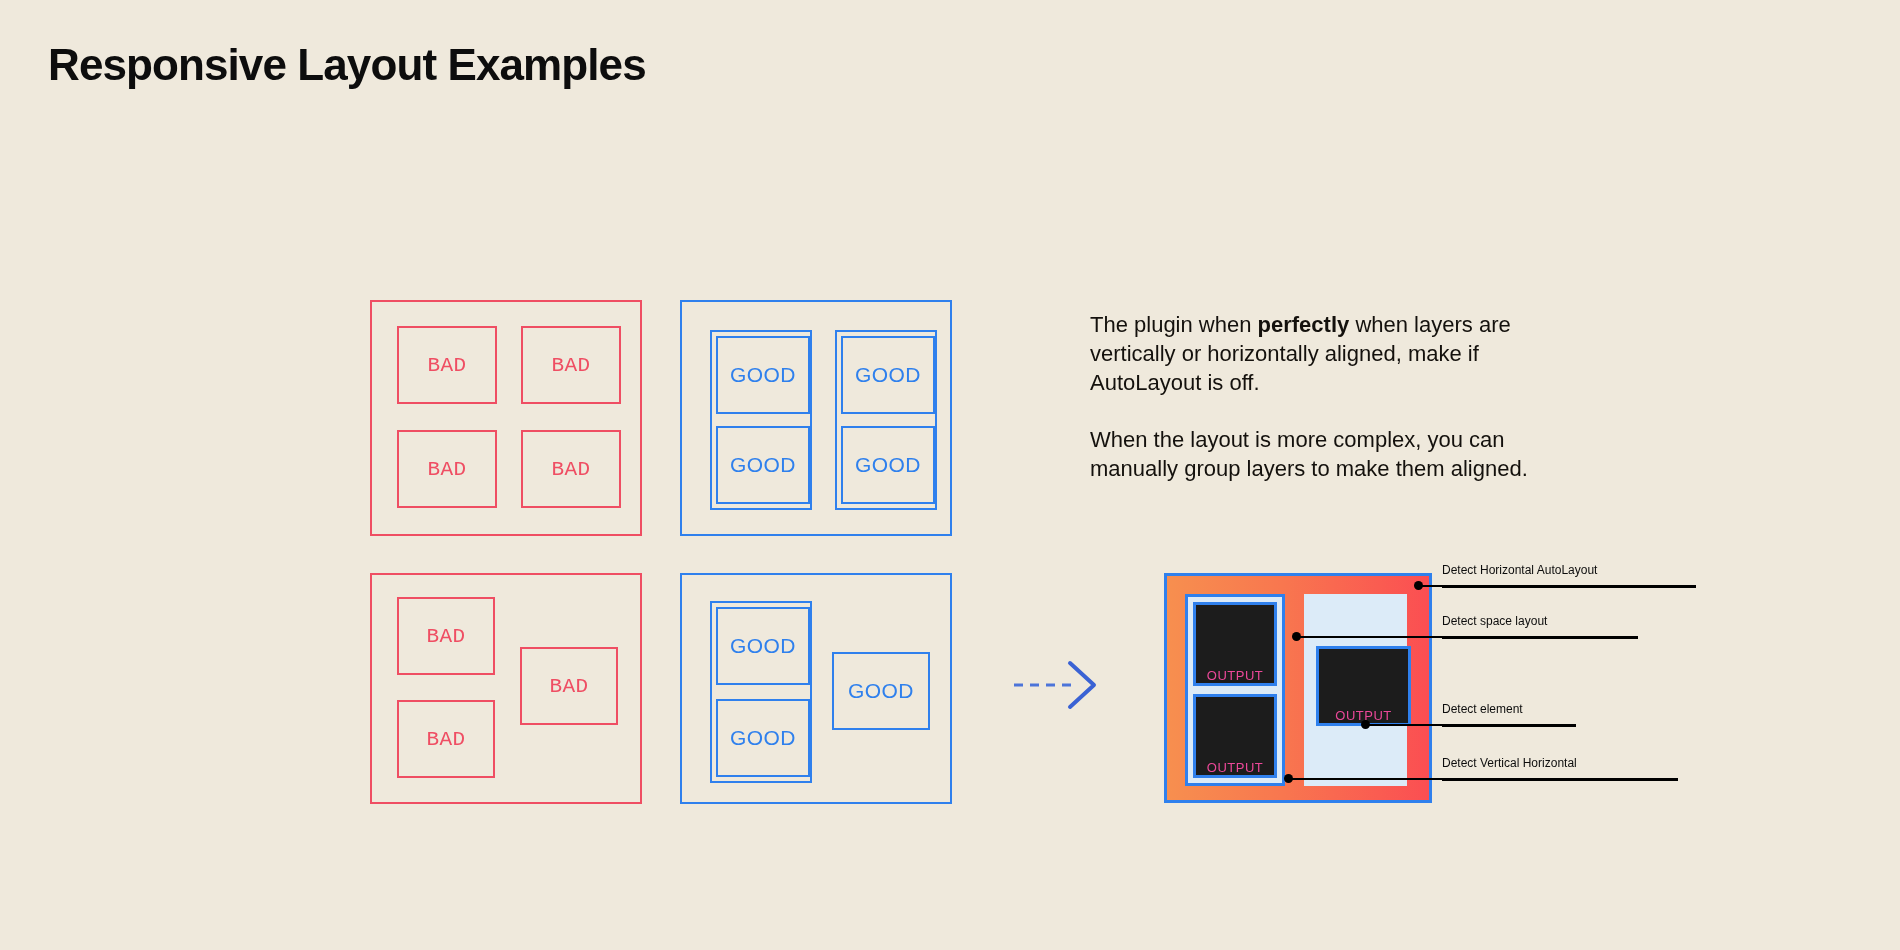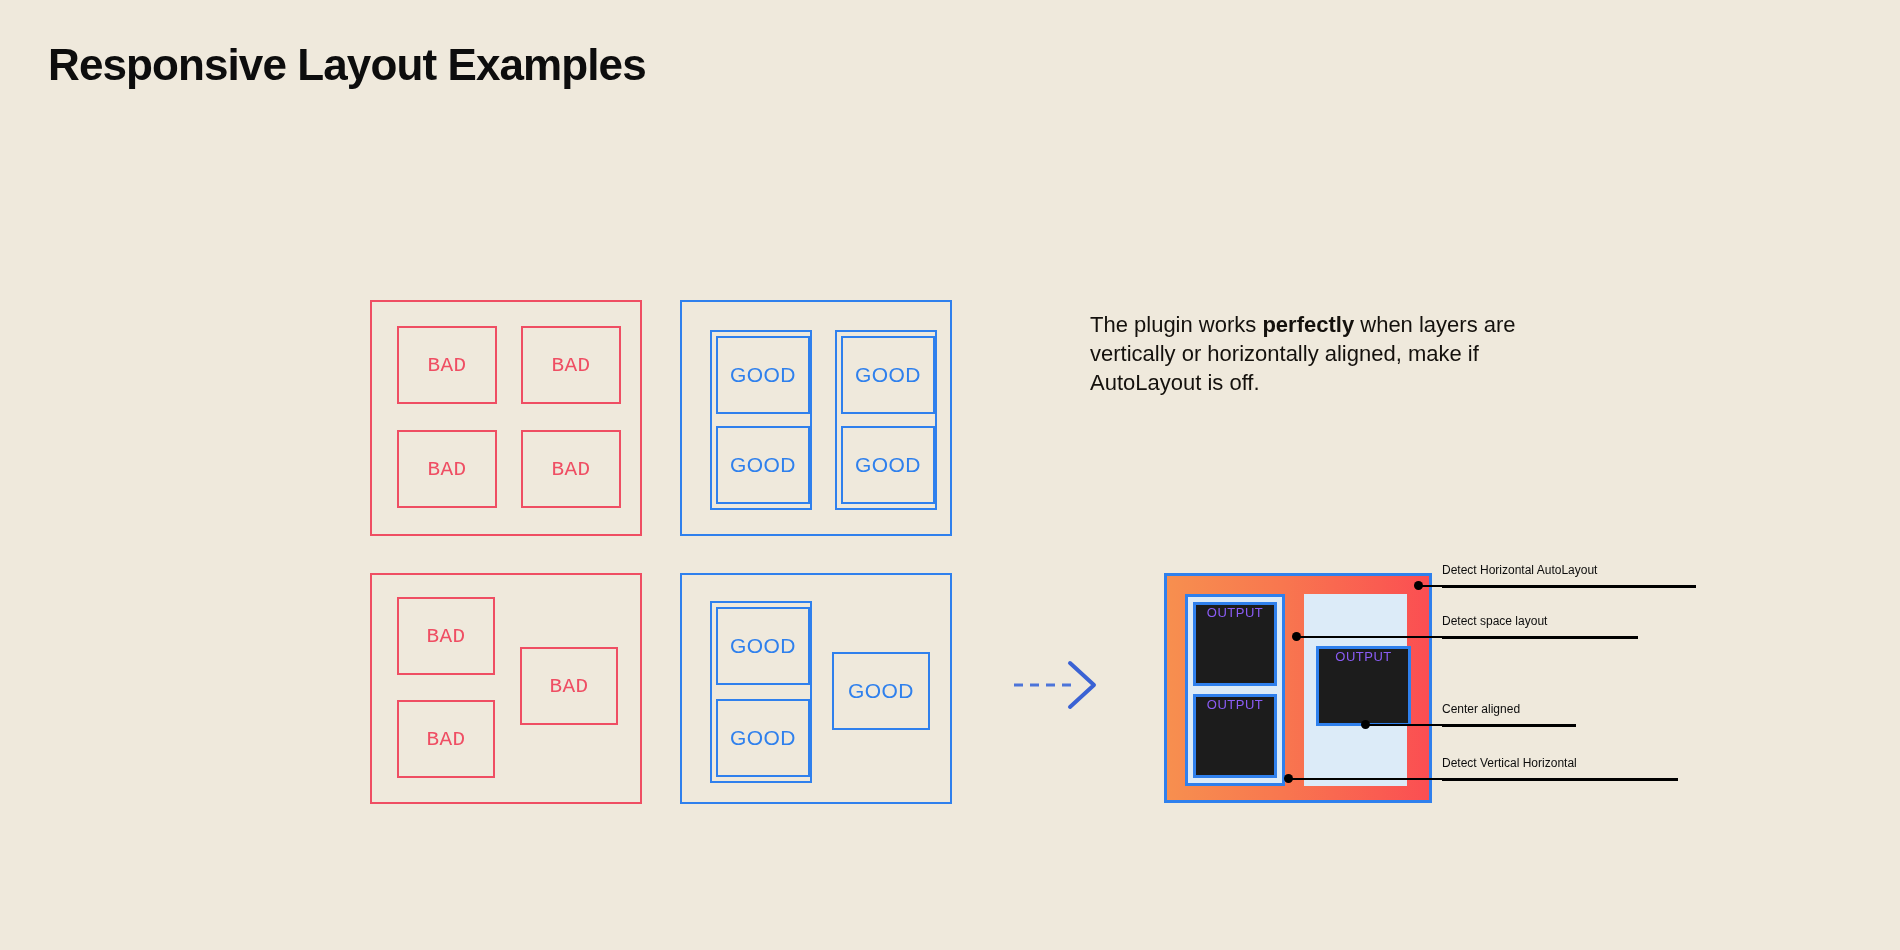--- a/index.html
+++ b/index.html
@@ -59,22 +59,22 @@
     position: absolute;
     background: #DCEBF8;
     border: 3px solid #2F80ED;
     display: flex; flex-direction: column; justify-content: space-between;
     padding: 5px;
   }
   .ob-panel { position: absolute; background: #DCEBF8; }
   .ob-box {
     background: #1C1C1C;
     border: 3px solid #2F80ED;
-    display: flex; align-items: flex-start; justify-content: center;
-    color: #8b5cf6; font-size: 13px; letter-spacing: 0.5px;
+    display: flex; align-items: flex-end; justify-content: center;
+    color: #ec4899; font-size: 13px; letter-spacing: 0.5px;
   }
 
   
   .anno { position: absolute; }
   .anno-label {
     position: absolute; white-space: nowrap;
     font-size: 12px; color: #0d0d0d;
   }
   .anno-rule { position: absolute; height: 2px; background: #000; }
   .anno-line { position: absolute; height: 2px; background: #000; }
@@ -148,21 +148,22 @@
         <span>GOOD</span>
       </div>
     </div>
 
     <div class="cell good" style="left:150px; top:77px; width:98px; height:78px;">
       <span>GOOD</span>
     </div>
   </div>
 
   <div id="copy">
-    <p><span>The plugin works </span><b>perfectly</b><span> when layers are vertically or horizontally aligned, make if AutoLayout is off.</span></p>
+    <p><span>The plugin when </span><b>perfectly</b><span> when layers are vertically or horizontally aligned, make if AutoLayout is off.</span></p>
+    <p>When the layout is more complex, you can manually group layers to make them aligned.</p>
   </div>
 
   <div id="arrow">
     <svg width="90" height="50" viewBox="0 0 90 50">
       <line x1="2" y1="25" x2="62" y2="25" stroke="#4C74D9" stroke-width="3" stroke-dasharray="9 7" stroke-linecap="butt"></line>
       <polyline points="58,3 82,25 58,47" fill="none" stroke="#3A62D4" stroke-width="4" stroke-linecap="round" stroke-linejoin="round"></polyline>
     </svg>
   </div>
 
   <div id="output-diagram">
@@ -191,21 +192,21 @@
   </div>
 
   <div class="anno">
     <div class="anno-label" style="left:1442px; top:614px;">Detect space layout</div>
     <div class="anno-rule" style="left:1442px; top:637px; width:196px;"></div>
     <div class="anno-line" style="left:1296px; top:636px; width:342px;"></div>
     <div class="anno-dot" style="left:1292px; top:632px;"></div>
   </div>
 
   <div class="anno">
-    <div class="anno-label" style="left:1442px; top:702px;">Center aligned</div>
+    <div class="anno-label" style="left:1442px; top:702px;">Detect element</div>
     <div class="anno-rule" style="left:1442px; top:725px; width:134px;"></div>
     <div class="anno-line" style="left:1365px; top:724px; width:211px;"></div>
     <div class="anno-dot" style="left:1361px; top:720px;"></div>
   </div>
 
   <div class="anno">
     <div class="anno-label" style="left:1442px; top:756px;">Detect Vertical Horizontal</div>
     <div class="anno-rule" style="left:1442px; top:779px; width:236px;"></div>
     <div class="anno-line" style="left:1288px; top:778px; width:390px;"></div>
     <div class="anno-dot" style="left:1284px; top:774px;"></div>

